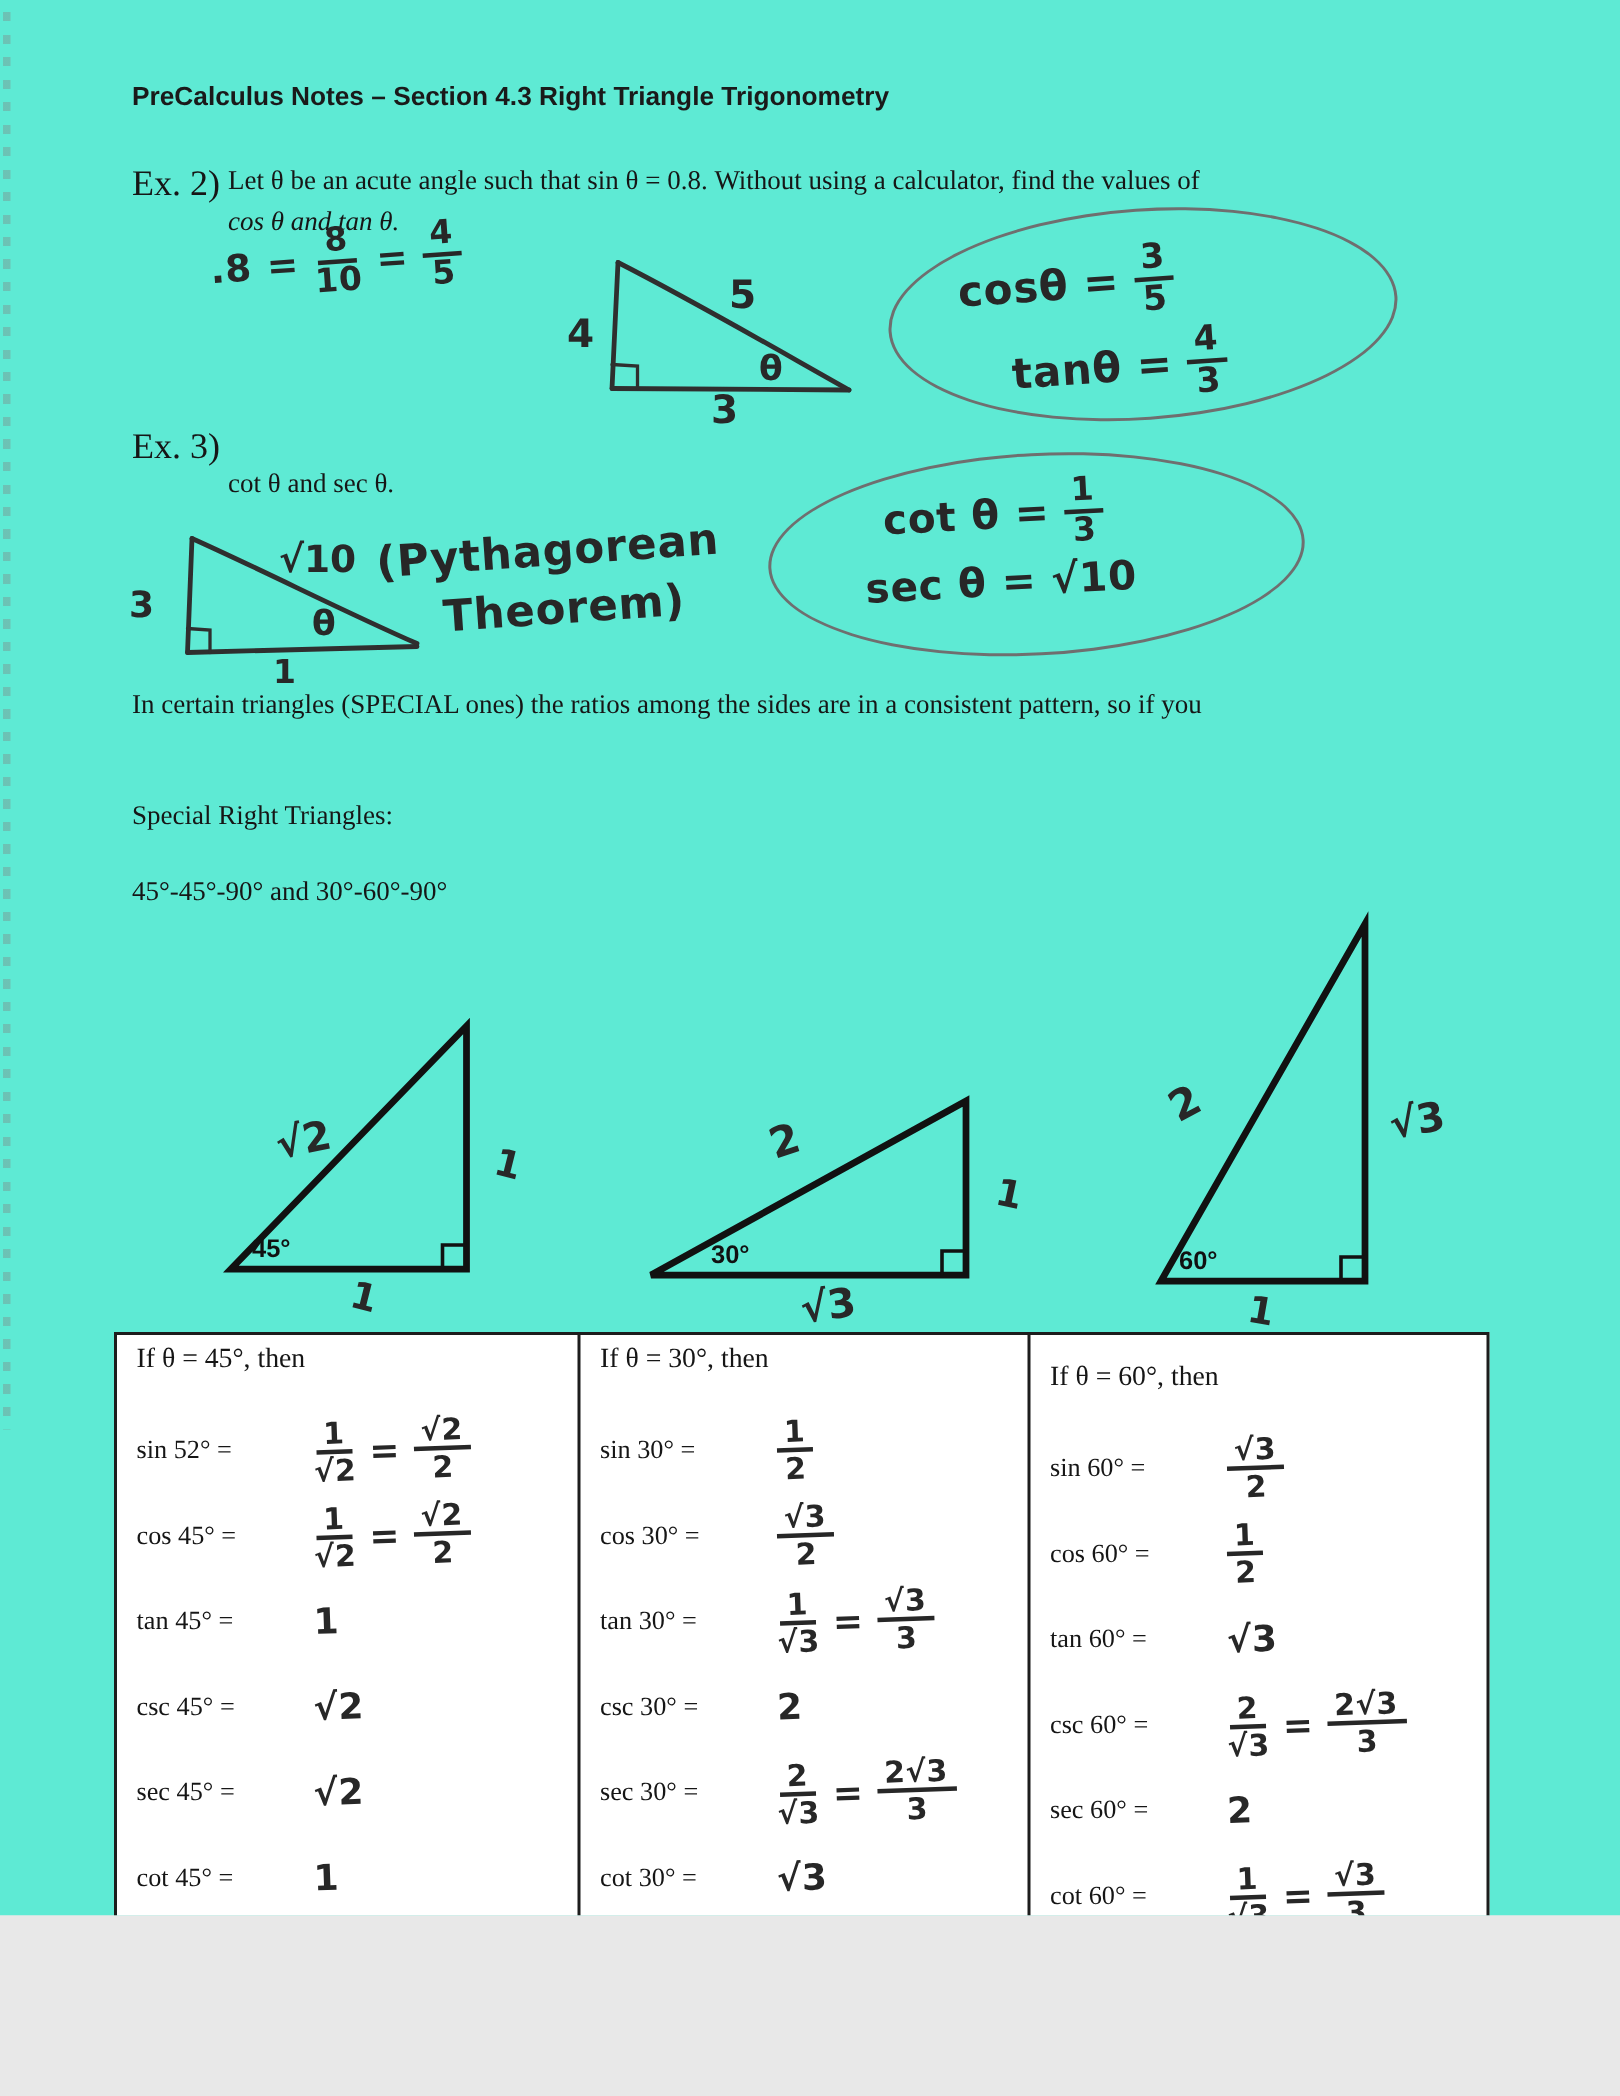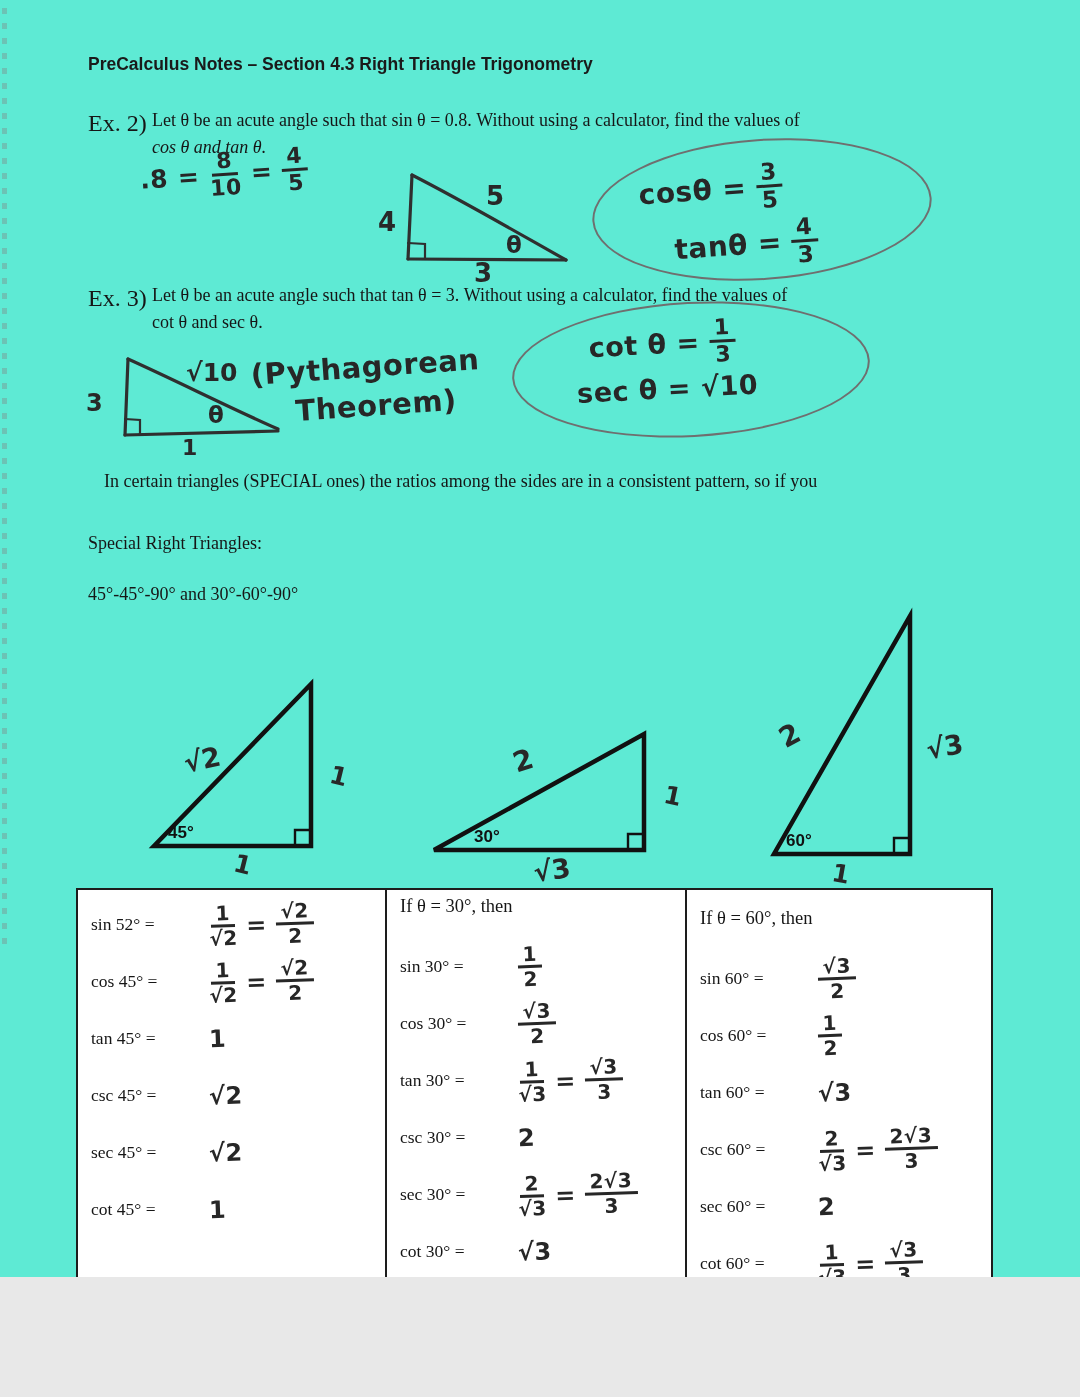--- a/index.html
+++ b/index.html
@@ -43,21 +43,21 @@
 
   #ex3-blob { left:512px; top:302px; width:354px; height:131px; transform:rotate(-3deg); }
   #ex3-blob .inner { position:absolute; left:76px; top:14px; display:flex; flex-direction:column; gap:4px; }
   #ex3-blob .hw-row { font-size:27px; }
   #ex3-blob .frac { font-size:22px; }
   #ex3-blob .row2 { margin-left:-14px; }
 
   #pyth-note { left:252px; top:348px; font-size:29px; transform:rotate(-4deg); line-height:1.35; }
   #pyth-note .l2 { margin-left:42px; }
 
-  #intro { left:104px; top:456px; width:905px; font-size:18px; line-height:27px;margin-top:12px; }
+  #intro { left:88px; top:456px; width:905px; font-size:18px; line-height:27px; }
   #special-heading { left:88px; top:533px; font-size:18px; }
   #angle-sets { left:88px; top:584px; font-size:18px; }
 
   svg .sketch { stroke:#2f2f2f; stroke-width:3.2; fill:none; stroke-linecap:round; stroke-linejoin:round; }
   svg .sketch-thin { stroke:#2f2f2f; stroke-width:2.2; fill:none; stroke-linecap:round; }
   svg .printed { stroke:#111; stroke-width:4.5; fill:none; stroke-linejoin:miter; }
   svg .printed-thin { stroke:#111; stroke-width:2.4; fill:none; }
   svg text.hwt { font-family:"DejaVu Sans", sans-serif; font-weight:700; fill:#282828; }
   svg text.prt { font-family:"Liberation Sans", sans-serif; font-weight:700; fill:#111; font-size:17px; }
 
@@ -132,21 +132,20 @@
         <span>=</span>
         <span class="frac">
           <span class="num">4</span>
           <span class="den">3</span>
         </span>
       </div>
     </div>
   </div>
 
   <div class="abs ex-label" style="left:88px; top:285px;">Ex. 3)</div>
-  <div class="abs ex-line" style="left:152px; top:285px;">Let θ be an acute angle such that tan θ = 3.  Without using a calculator, find the values of</div>
   <div class="abs ex-line" style="left:152px; top:312px;">cot θ and sec θ.</div>
 
   <svg class="abs" style="left:82px; top:345px;" width="215" height="112" viewBox="0 0 215 112">
     <path class="sketch" d="M46,14 L43,90"></path>
     <path class="sketch" d="M43,90 L196,86"></path>
     <path class="sketch" d="M46,14 C95,36 150,64 196,84"></path>
     <path class="sketch-thin" d="M43,74 L58,75 L58,90"></path>
     <text class="hwt" x="4" y="66" font-size="24">3</text>
     <text class="hwt" x="104" y="36" font-size="25">√10</text>
     <text class="hwt" x="126" y="78" font-size="23">θ</text>
@@ -204,20 +203,21 @@
     <path class="printed" d="M24,254 L160,254 L160,16 Z"></path>
     <path class="printed-thin" d="M144,254 L144,238 L160,238"></path>
     <text class="prt" x="36" y="246">60°</text>
     <text class="hwt" x="28" y="142" font-size="28" transform="rotate(-28 45 130)">2</text>
     <text class="hwt" x="176" y="156" font-size="27" transform="rotate(-10 195 145)">√3</text>
     <text class="hwt" x="82" y="282" font-size="25" transform="rotate(10 88 274)">1</text>
   </svg>
 
   <div id="trig-table" class="abs">
     <div class="tcol">
+      <div class="theader serif">If θ = 45°, then</div>
     <div class="trow">
           <span class="tlabel serif">sin 52° =</span>
           <span class="tval hw">
             <span class="frac">
               <span class="num">1</span>
               <span class="den">√2</span>
             </span>
             <span class="pt">=</span>
             <span class="frac">
               <span class="num">√2</span>

